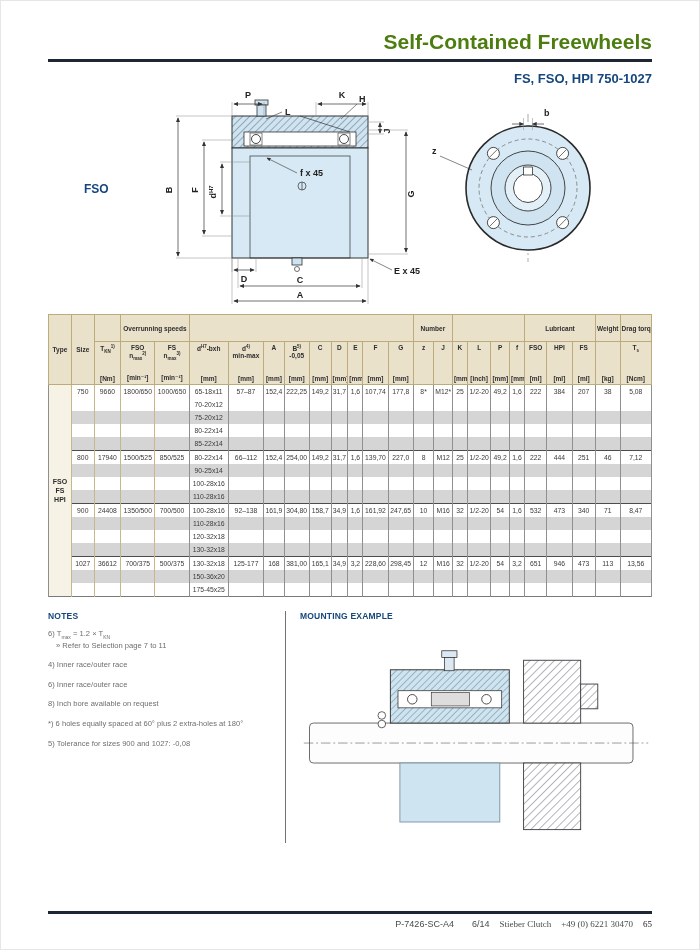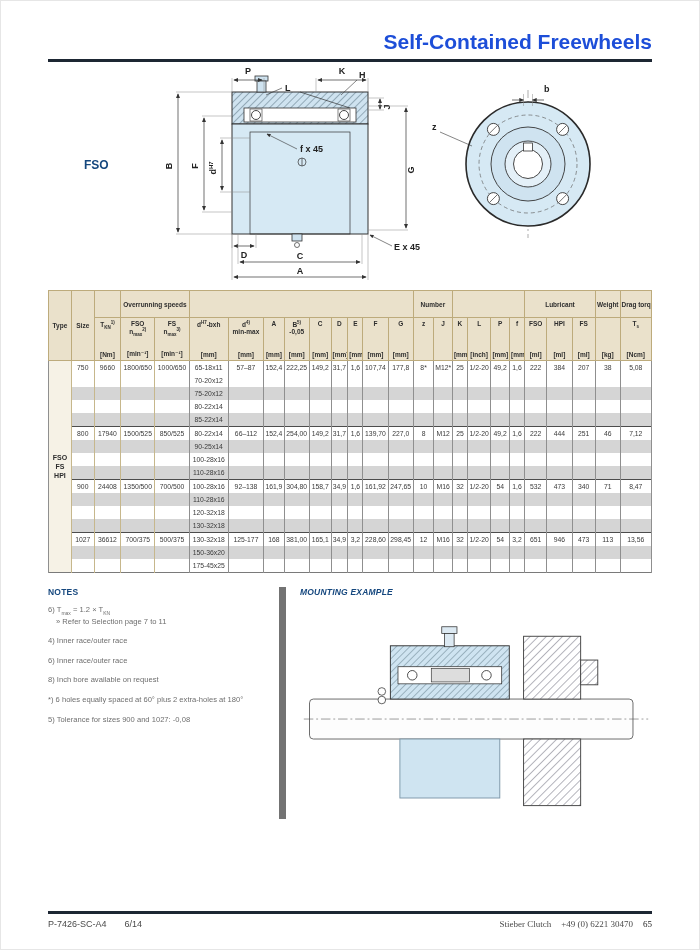--- a/index.html
+++ b/index.html
@@ -3,21 +3,21 @@
 <meta charset="utf-8">
 <style>
   html,body{margin:0;padding:0;background:#fff;}
   .page{position:relative;width:700px;height:950px;background:#fff;
         font-family:"Liberation Sans","DejaVu Sans",sans-serif;
         box-shadow:inset 0 0 0 1px #e6e6e6;overflow:hidden;}
   .content{position:absolute;left:48px;right:48px;top:0;}
 
   
   .hdr{padding-top:30px;text-align:right;}
-  .title{color:#1d4ed8;font-size:21px;font-weight:bold;letter-spacing:0;}
+  .title{color:#4d7c0f;font-size:21px;font-weight:bold;letter-spacing:0;}
   .rule{height:3px;background:#1d2733;margin-top:5px;}
   .subtitle{color:#15477e;font-size:13px;font-weight:bold;margin-top:9px;}
 
   
   .draw-zone{position:relative;height:212px;margin-top:4px;}
   .fso-label{position:absolute;left:36px;top:92px;color:#15477e;font-size:12px;font-weight:bold;}
   .cross-svg{position:absolute;left:104px;top:-4px;}
   .front-svg{position:absolute;left:372px;top:10px;}
   svg text{font-family:"Liberation Sans","DejaVu Sans",sans-serif;font-size:9px;font-weight:bold;fill:#222;}
   svg .sup{font-size:6px;}
@@ -37,44 +37,45 @@
   .spec-table tbody td.lsec{border-left:1px solid #c6b78c;}
   .spec-table tbody tr.shade td{background:#d5d5d5;}
   .spec-table tbody tr.group-start td{border-top:1.5px solid #4c4c4c;}
   .spec-table tbody tr td:last-child{border-right:1px solid #8f8f8f;}
   .spec-table tbody{border-bottom:1.5px solid #7a7a7a;}
   .type-cell{background:#f6f2e6 !important;border-left:1px solid #c6b78c;border-right:1px solid #c6b78c;
              font-weight:bold;color:#2d2d2d;vertical-align:middle;font-size:7px;line-height:1.3;}
 
   
   .lower{display:flex;margin-top:14px;}
-  .notes-col{width:238px;border-right:7px solid #737373;padding-right:12px;box-sizing:border-box;}
-  .mount-col{flex:1;padding-left:14px;font-style:italic;}
+  .notes-col{width:238px;border-right:1px solid #737373;padding-right:12px;box-sizing:border-box;}
+  .mount-col{flex:1;padding-left:14px;}
   .sec-heading{color:#15477e;font-size:8.5px;font-weight:bold;margin-bottom:8px;letter-spacing:.2px;}
   .note,.note1{color:#6e6e6e;font-size:7.6px;line-height:1.4;margin-bottom:9px;}
   .note1 sub{font-size:5px;}
   .note-sub{margin-left:8px;}
 
   
   .footer{position:absolute;left:48px;right:48px;top:911px;}
   .footer .frule{height:3px;background:#1d2733;}
-  .frow{display:flex;justify-content:space-between;margin-top:5px;font-size:9px;color:#4a4a4a;}
+  .frow{display:flex;justify-content:flex-end;margin-top:5px;font-size:9px;color:#4a4a4a;}
   .frow .gap{display:inline-block;width:18px;}
   .fright span{margin-left:10px;font-family:Liberation Serif, serif;}
   .fpage{color:#222;margin-top:40px;}
 </style>
 </head>
 <body>
 
 <div class="page">
   <div class="content">
 
     <div class="hdr">
       <div class="title">Self-Contained Freewheels</div>
       <div class="rule"></div>
+      <div class="subtitle">FS, FSO, HPI 750-1027</div>
     </div>
 
     <div class="draw-zone">
       <div class="fso-label">FSO</div>
 
       <svg class="cross-svg" width="292" height="224" viewBox="0 0 292 224">
         <defs>
           <pattern id="hz" width="5" height="5" patternTransform="rotate(45)" patternUnits="userSpaceOnUse">
             <rect width="5" height="5" fill="#cfe3f0"></rect>
               <line x1="0" y1="0" x2="0" y2="5" stroke="#55707f" stroke-width="1"></line>

